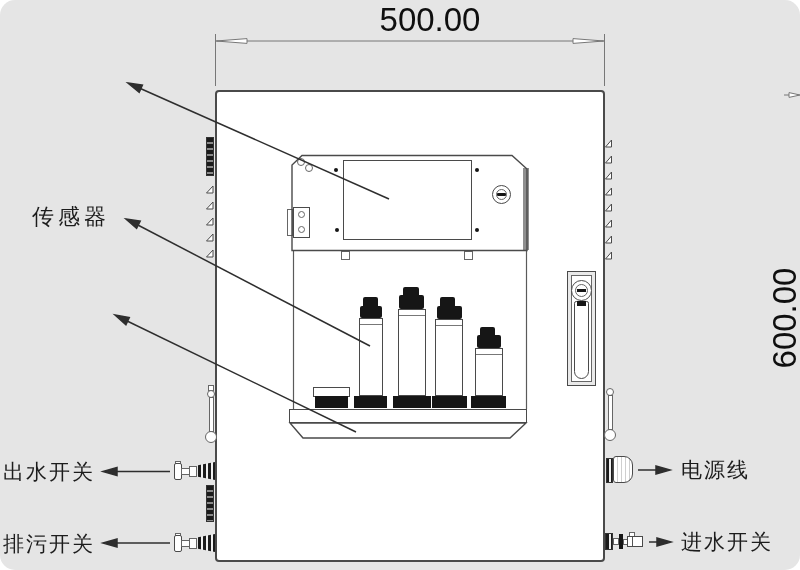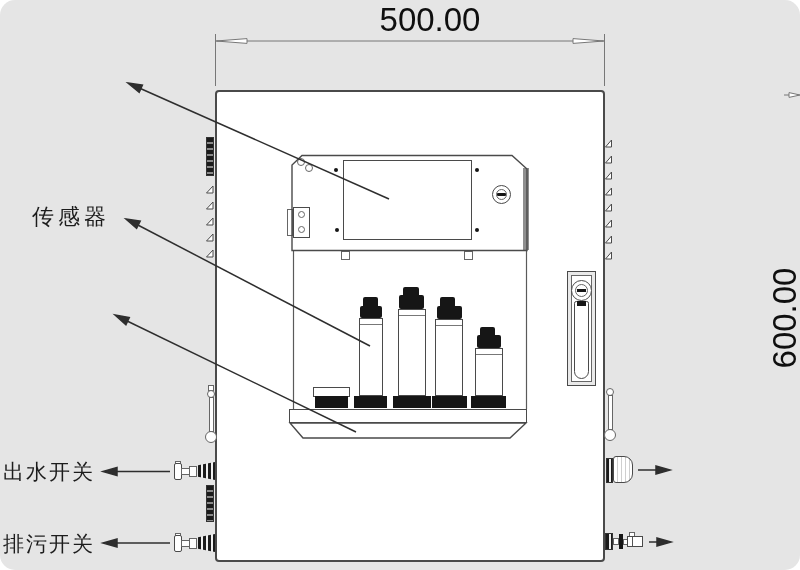--- a/index.html
+++ b/index.html
@@ -188,14 +188,16 @@
       <path d="M671,542 L657,538.1 L657,545.9 Z"></path>
     </g>
   </svg>
 
   <div class="dim" style="left:340px;top:1px;width:180px;z-index:5;">500.00</div>
   <div class="dim" style="left:705px;top:300px;width:160px;height:36px;line-height:36px;transform:rotate(-90deg);z-index:5;">600.00</div>
 
   <div class="lbl" style="left:32px;top:202px;z-index:5;">传感器</div>
   <div class="lbl lbl-sm" style="left:3px;top:458px;z-index:5;">出水开关</div>
   <div class="lbl lbl-sm" style="left:3px;top:530px;z-index:5;">排污开关</div>
+  <div class="lbl lbl-sm" style="left:681px;top:456px;z-index:5;">电源线</div>
+  <div class="lbl lbl-sm" style="left:681px;top:528px;z-index:5;">进水开关</div>
 
 </div>
 
 </body></html>

